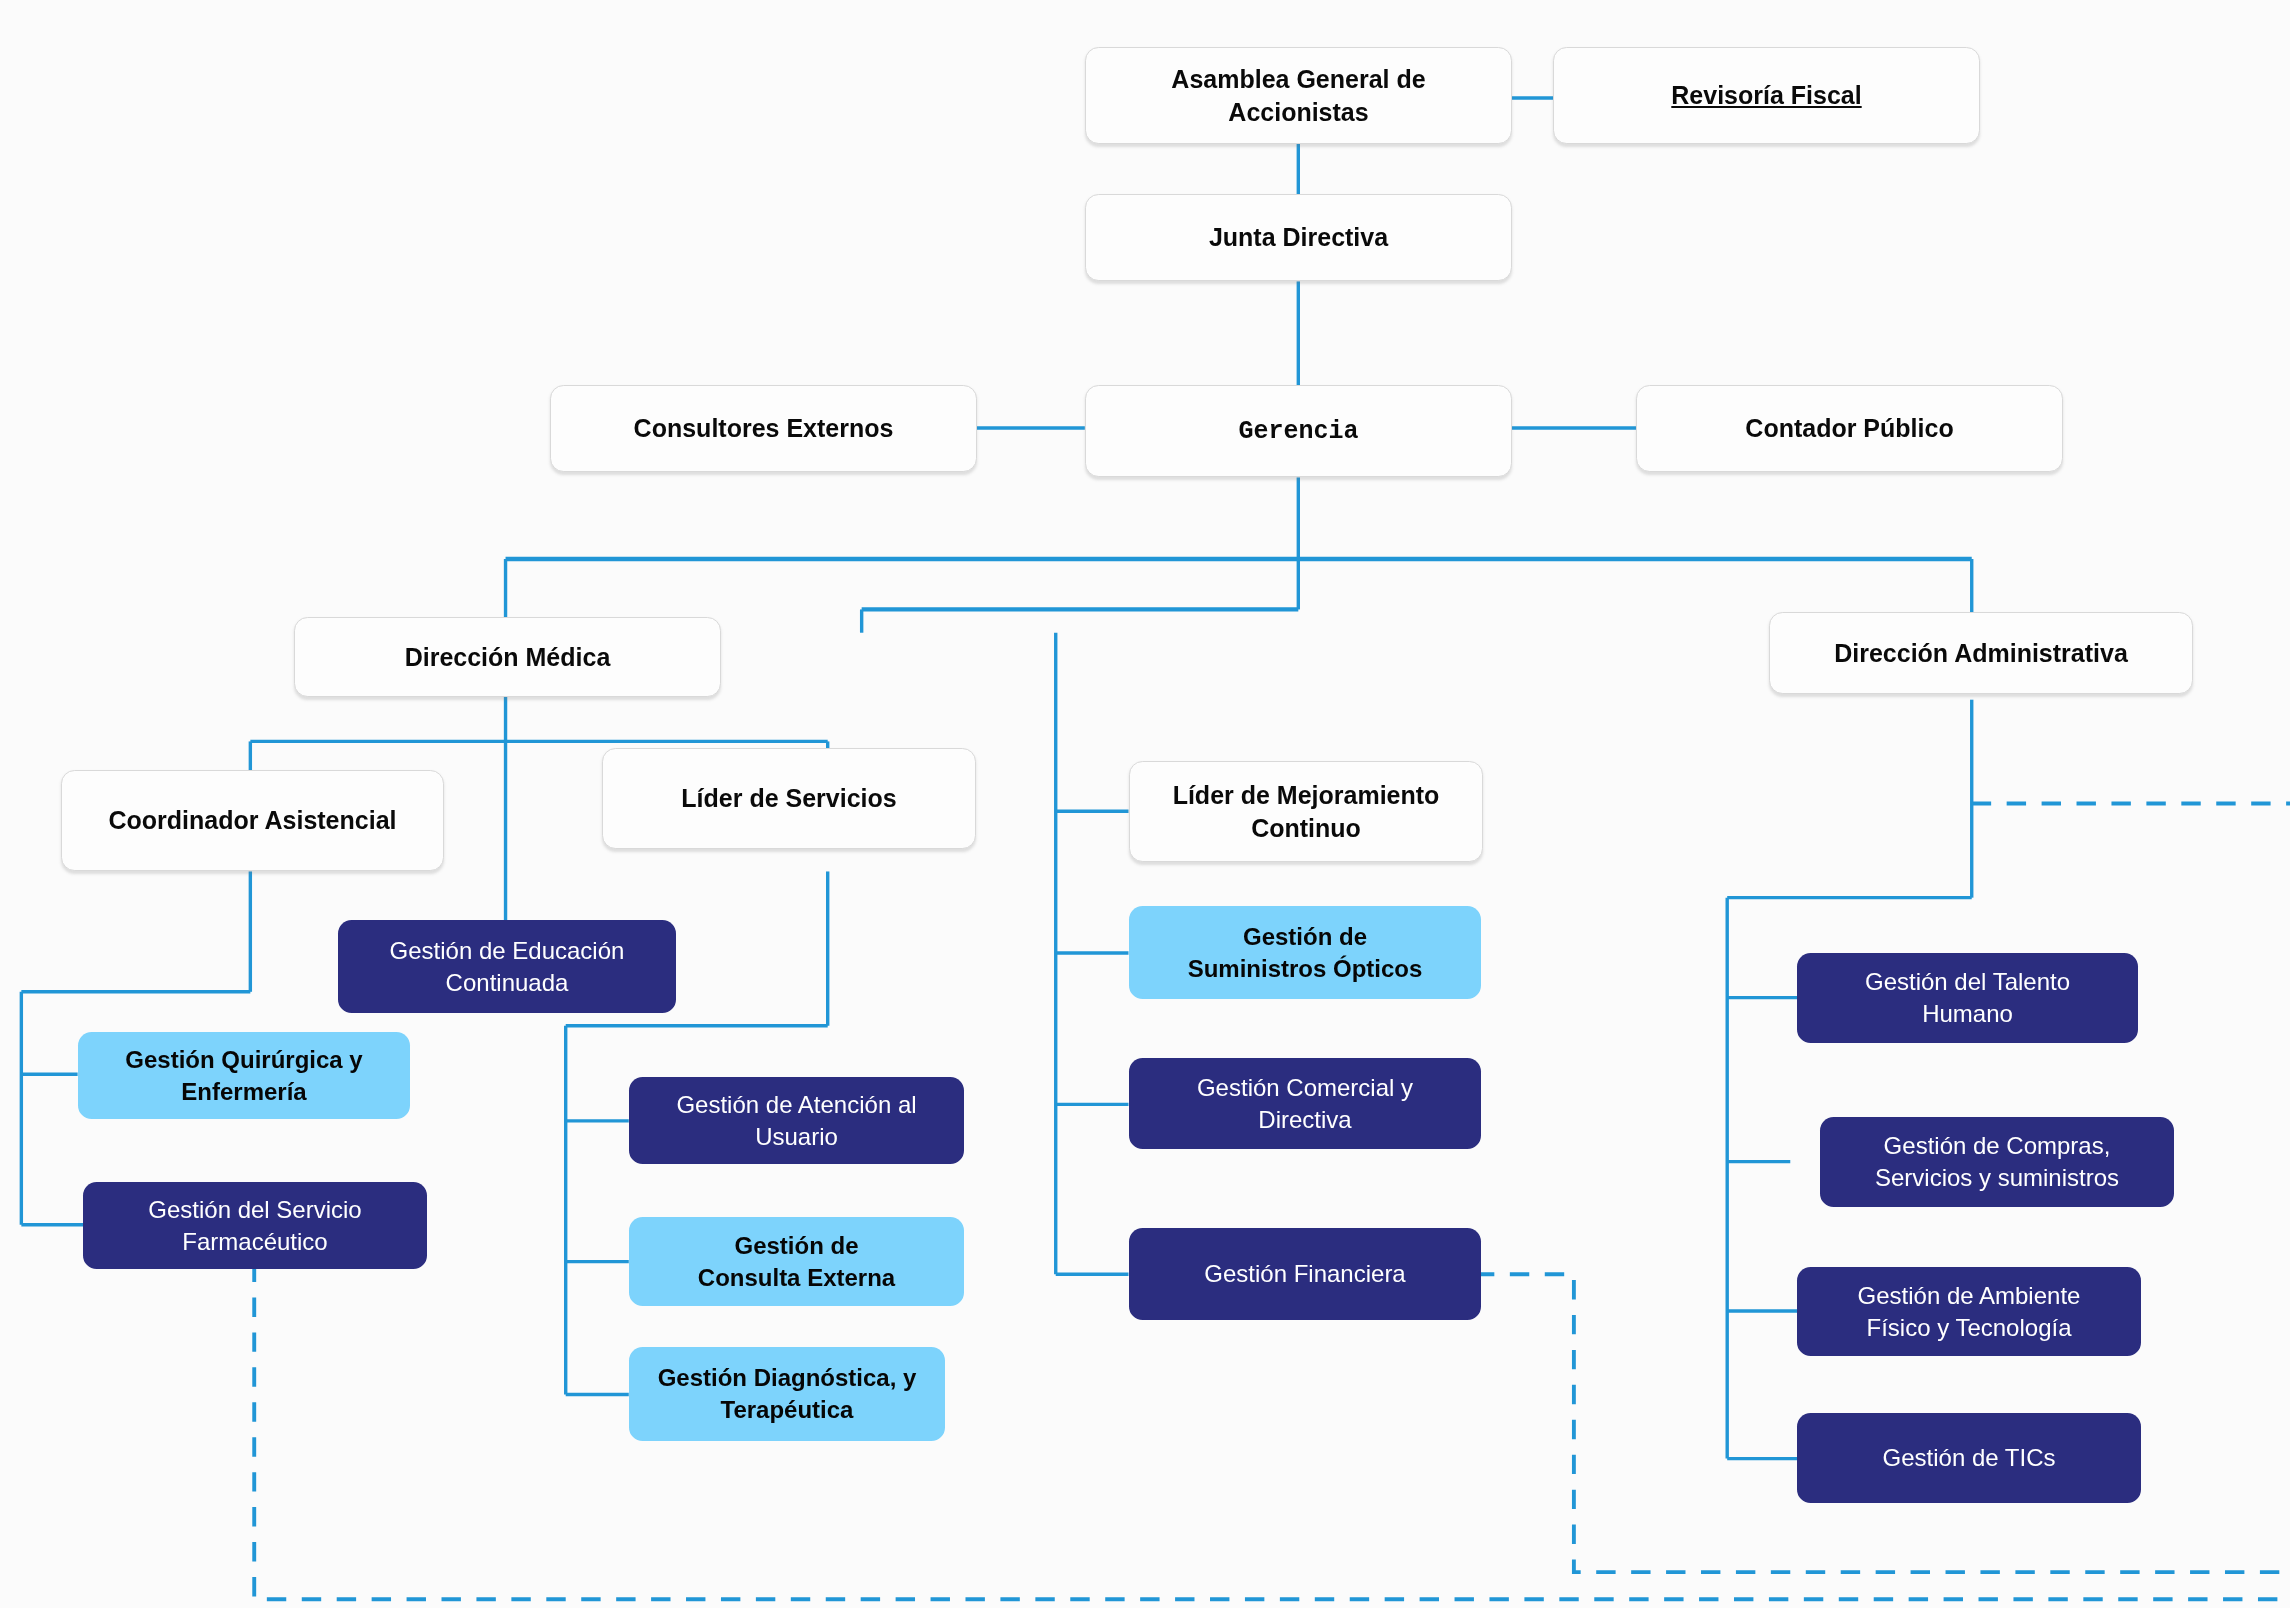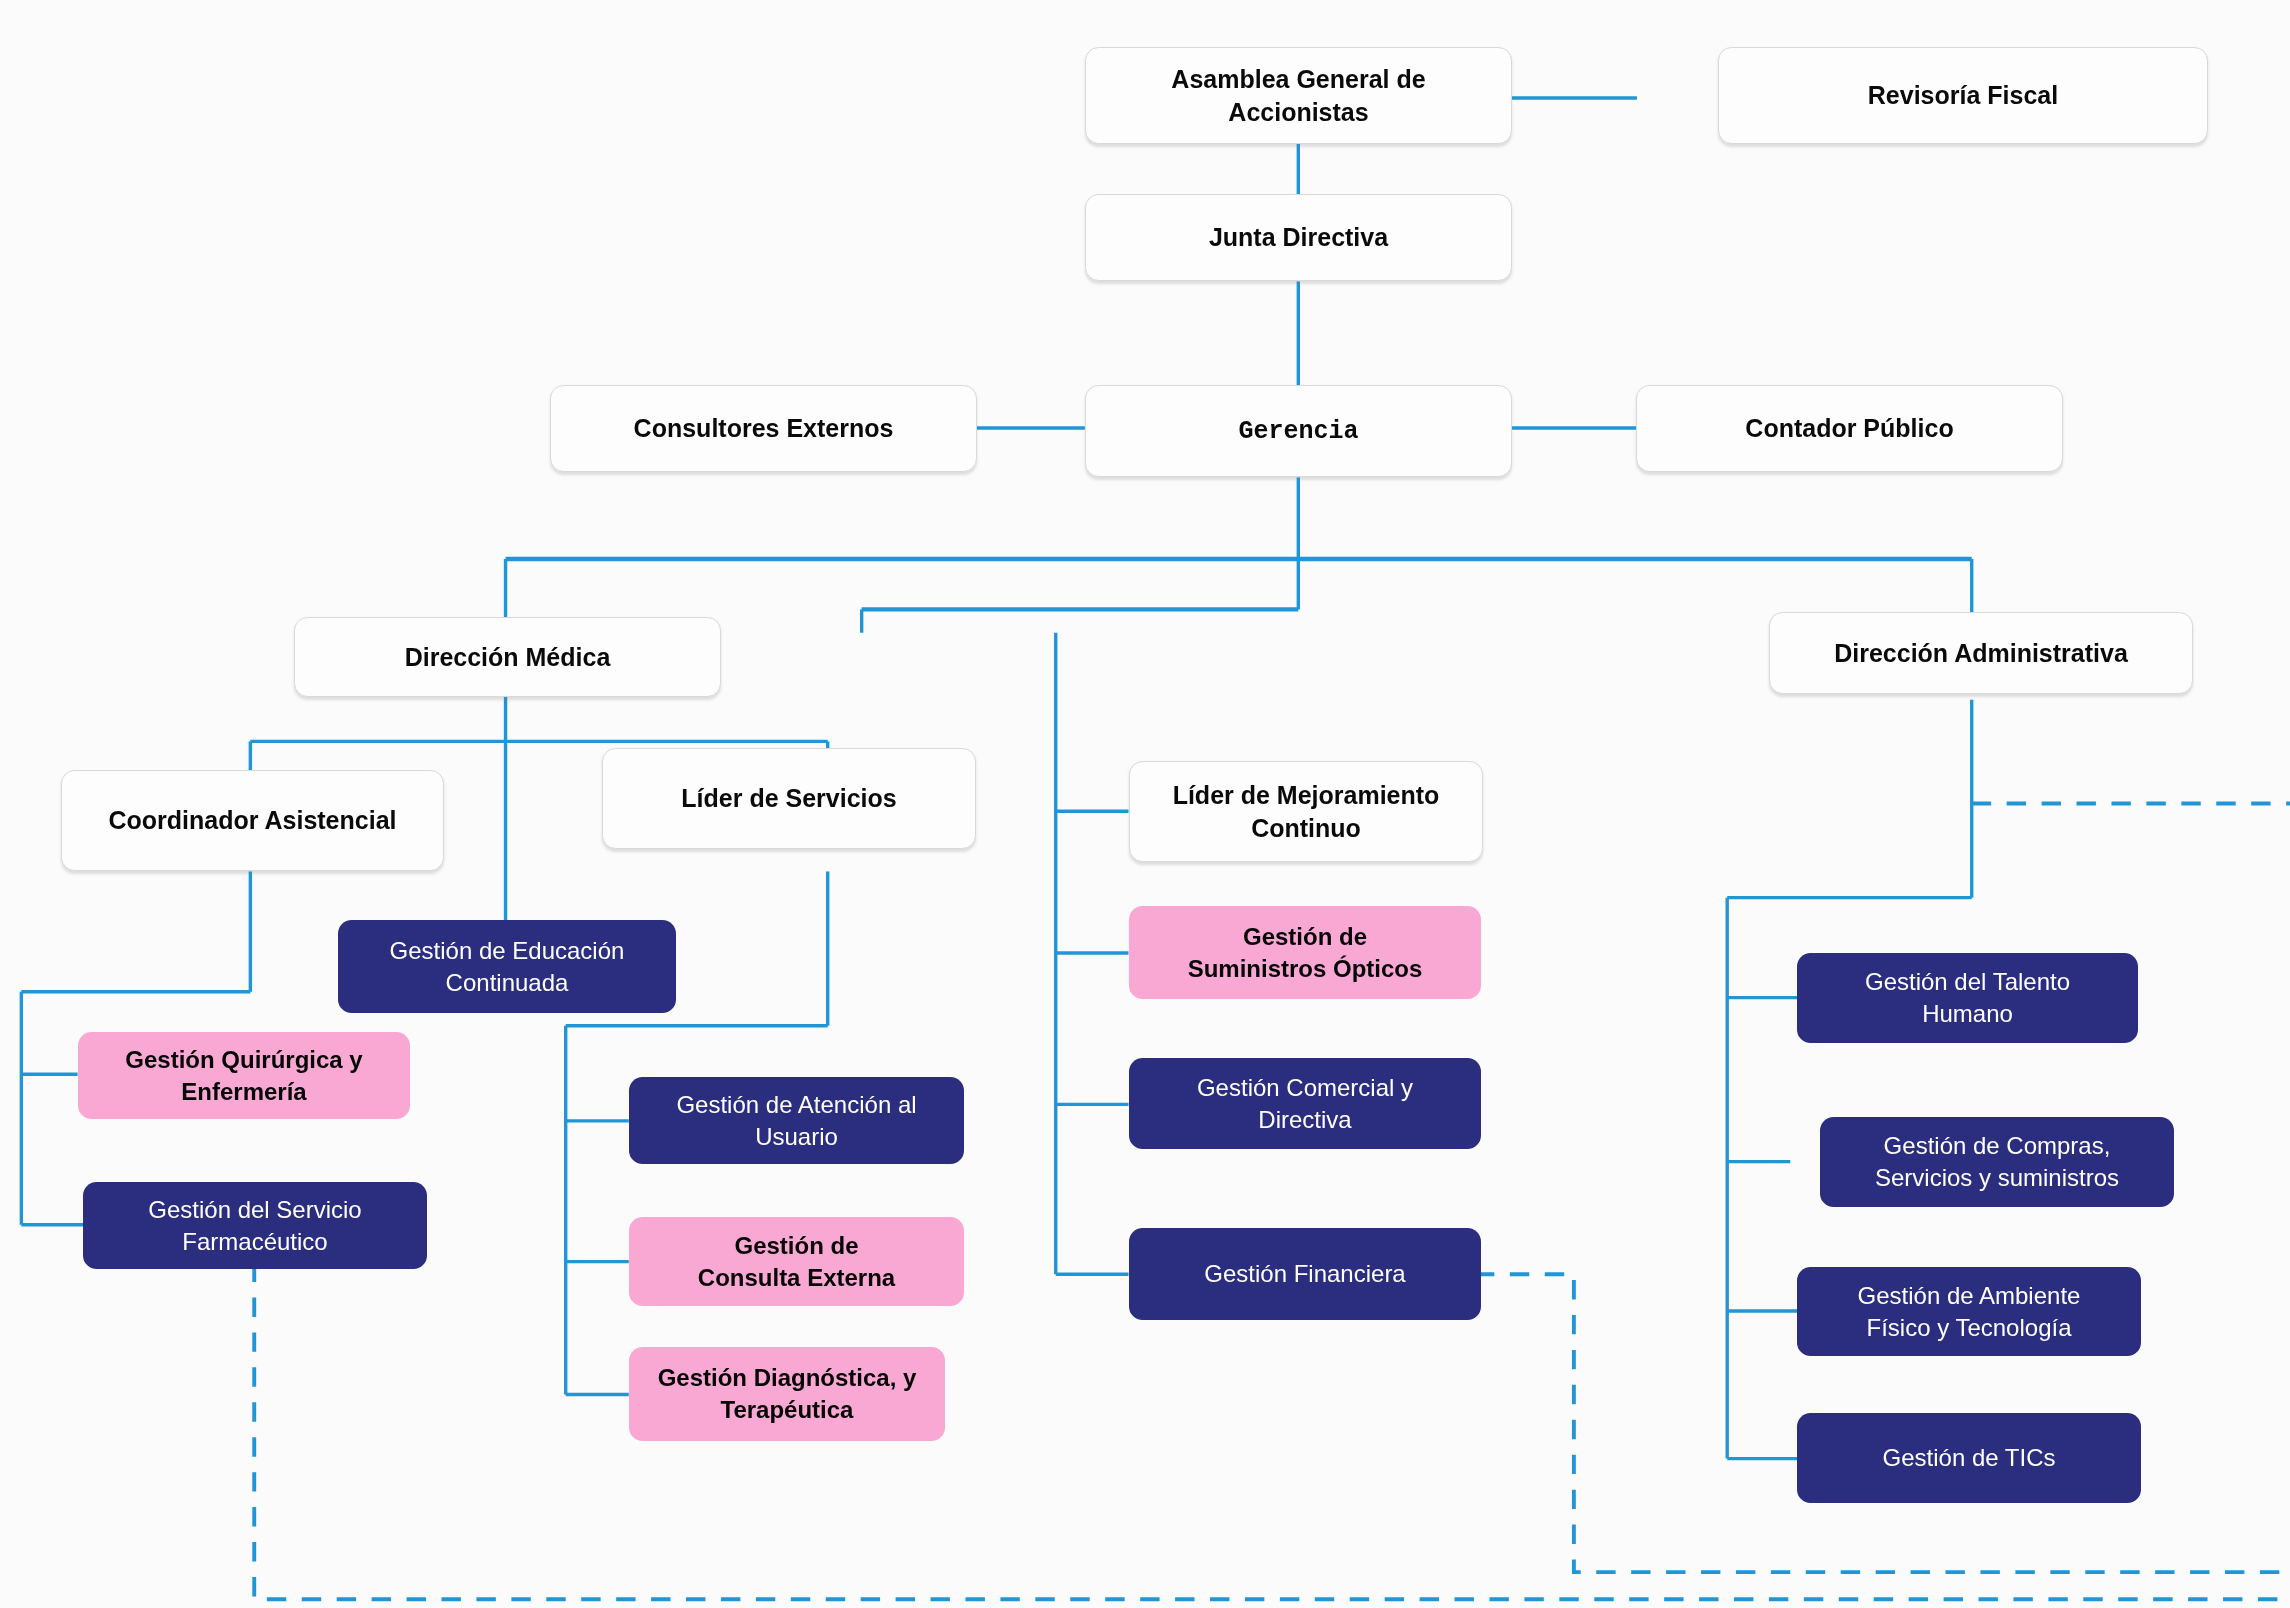--- a/index.html
+++ b/index.html
@@ -25,21 +25,21 @@
   .node.plain {
     background:#fdfdfd;
     border:1.5px solid #d9d9d9;
     border-radius:13.6px;
     color:#0a0a0a;
     font-weight:bold;
     font-size:25px;
     box-shadow:0 2.9px 2.9px rgba(120,120,120,.22);
   }
   .node.teal {
-    background:#f9a8d4;
+    background:#7dd3fc;
     border-radius:13.6px;
     color:#060606;
     font-weight:bold;
     font-size:24px;
   }
   .node.navy {
     background:#2b2d7f;
     border-radius:13.6px;
     color:#ffffff;
     font-weight:normal;
@@ -123,21 +123,21 @@
     </g>
   </svg>
 
   <div class="node plain" style="left:1085px; top:47px; width:427px; height:97px;">
     <span>
       <span>Asamblea General de</span>
       <span>Accionistas</span>
     </span>
   </div>
 
-  <div class="node plain" style="left:1718px; top:47px; width:490px; height:97px;">
+  <div class="node plain" style="left:1553px; top:47px; width:427px; height:97px;text-decoration:underline;">
     <span>Revisoría Fiscal</span>
   </div>
 
   <div class="node plain" style="left:1085px; top:194px; width:427px; height:87px;">
     <span>Junta Directiva</span>
   </div>
 
   <div class="node plain" style="left:550px; top:385px; width:427px; height:87px;">
     <span>Consultores Externos</span>
   </div>

